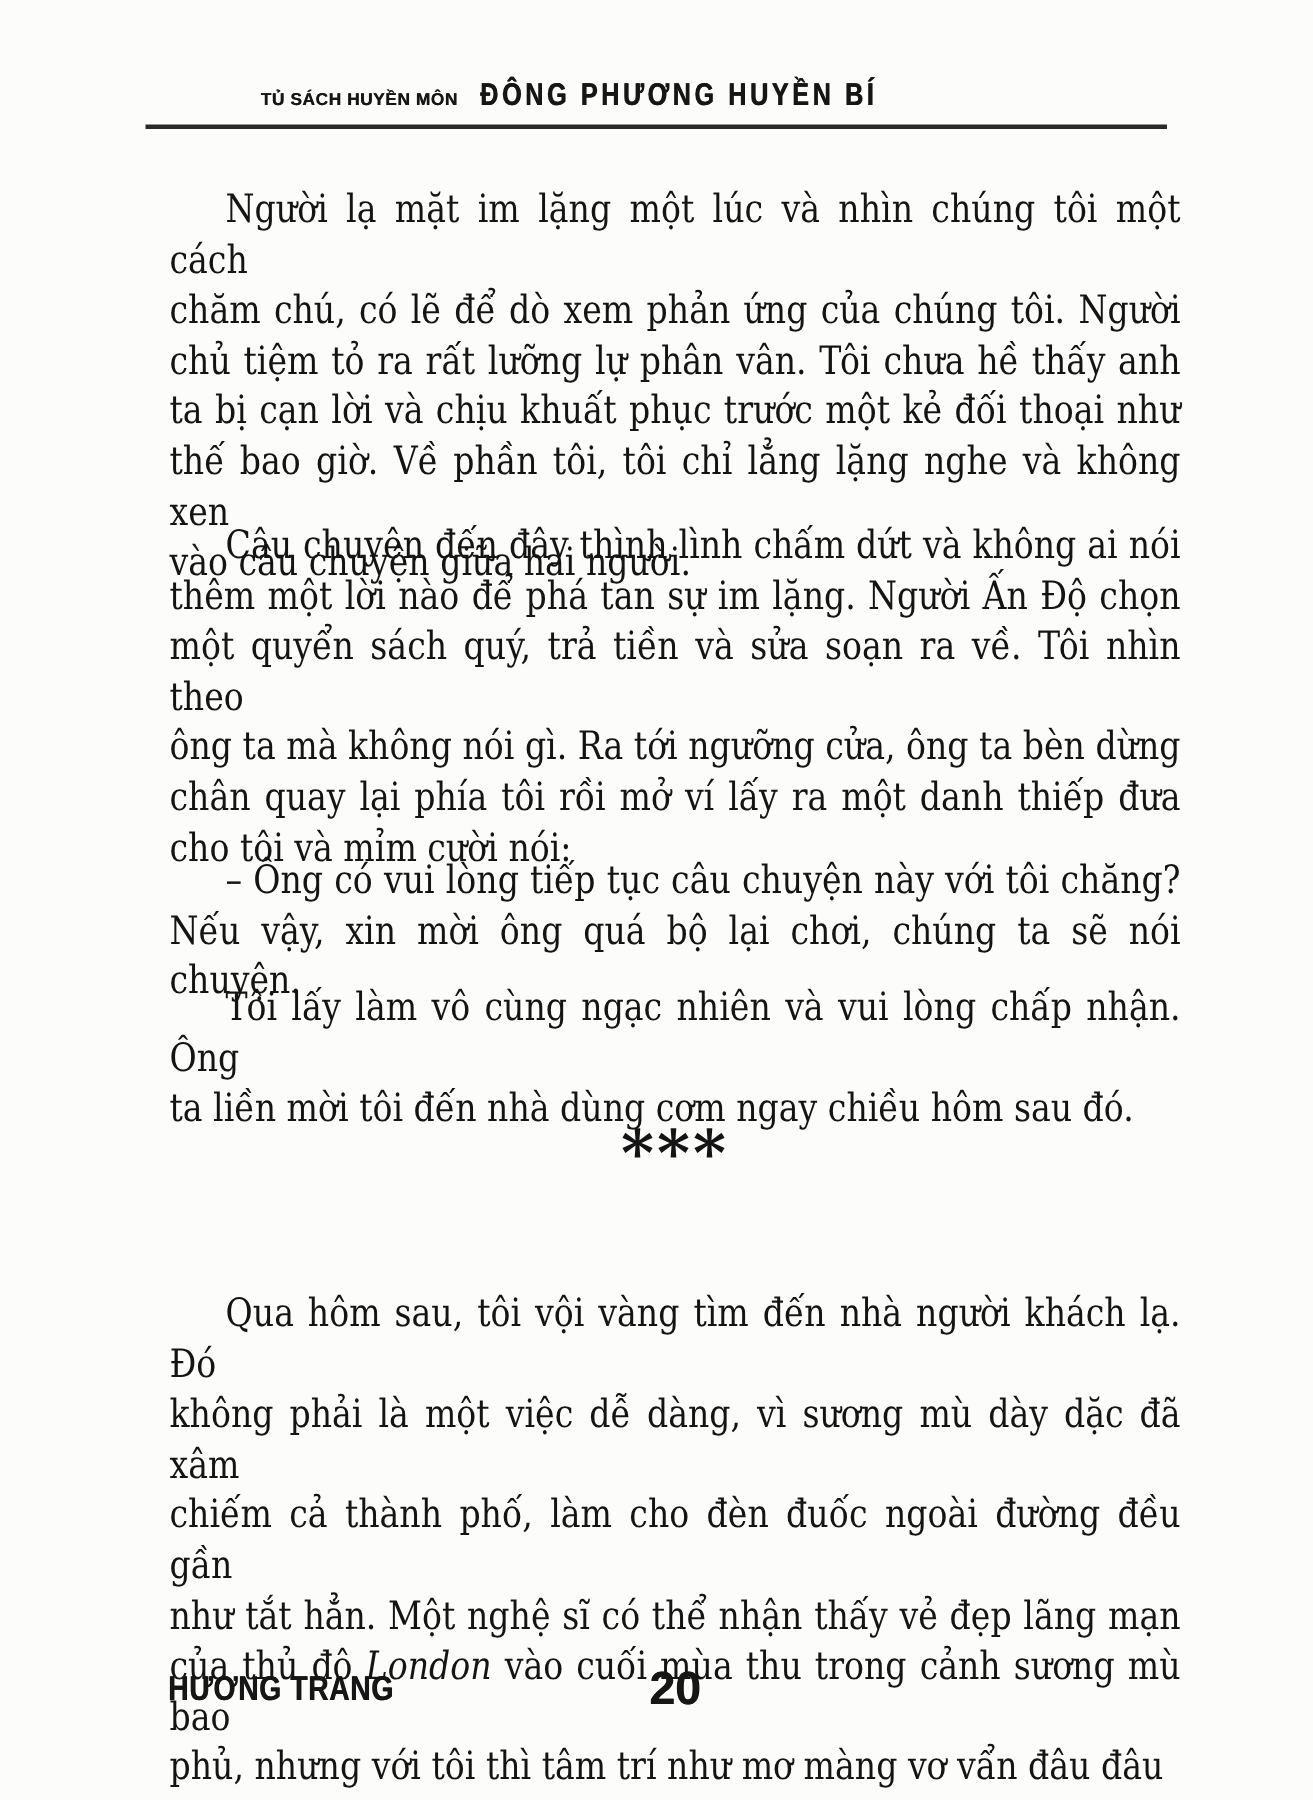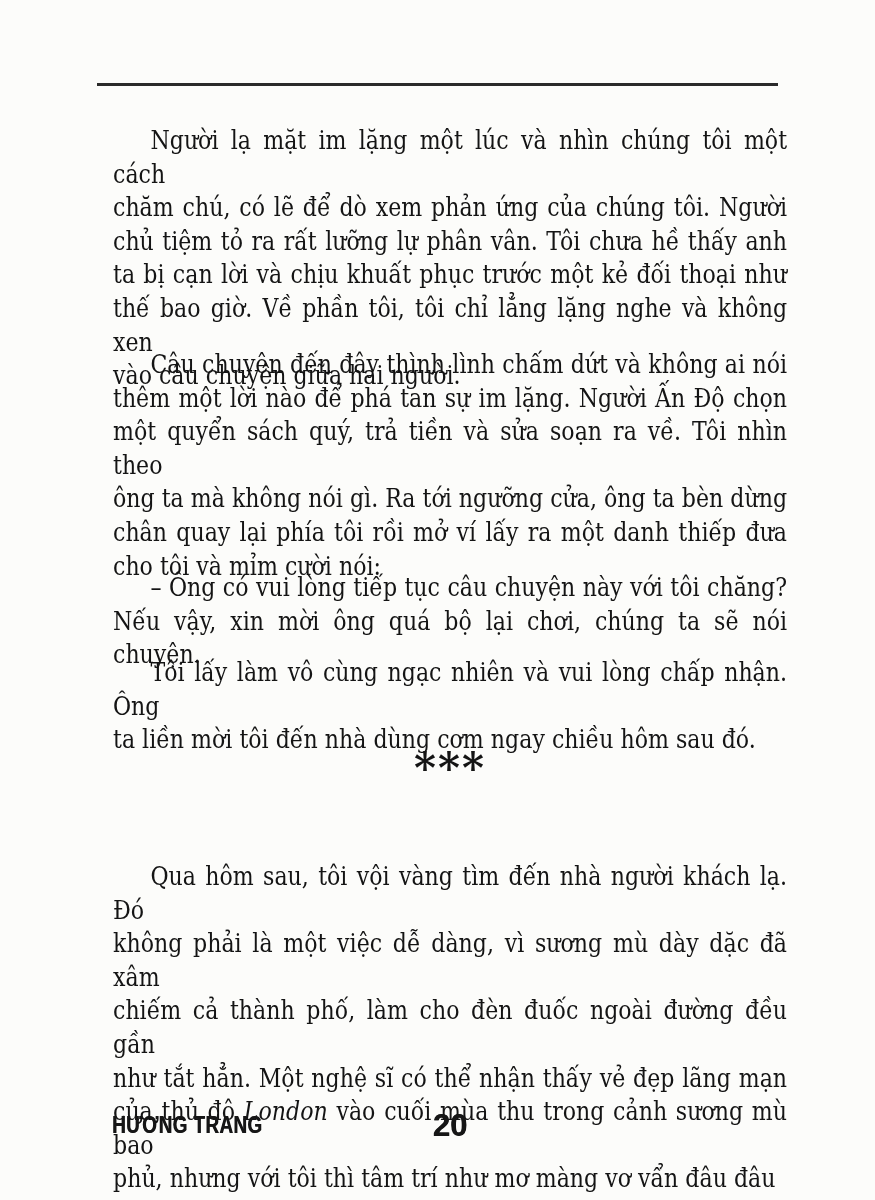--- a/index.html
+++ b/index.html
@@ -72,20 +72,24 @@
     font-family:"Liberation Sans", sans-serif;
     font-size:31px; font-weight:700;
     text-shadow:0.4px 0 0 currentColor;
   }
 </style>
 </head>
 <body>
 
 <div class="page">
 
+  <div class="hdr">
+    <span class="hdr-label">TỦ SÁCH HUYỀN MÔN</span>
+    <span class="hdr-title">ĐÔNG PHƯƠNG HUYỀN BÍ</span>
+  </div>
   <div class="hdr-rule"></div>
 
   <div class="col" style="top:124px">
     <div class="line ind jl">Người lạ mặt im lặng một lúc và nhìn chúng tôi một cách</div>
     <div class="line jl">chăm chú, có lẽ để dò xem phản ứng của chúng tôi. Người</div>
     <div class="line jl">chủ tiệm tỏ ra rất lưỡng lự phân vân. Tôi chưa hề thấy anh</div>
     <div class="line jl">ta bị cạn lời và chịu khuất phục trước một kẻ đối thoại như</div>
     <div class="line jl">thế bao giờ. Về phần tôi, tôi chỉ lẳng lặng nghe và không xen</div>
     <div class="line">vào câu chuyện giữa hai người.</div>
   </div>

